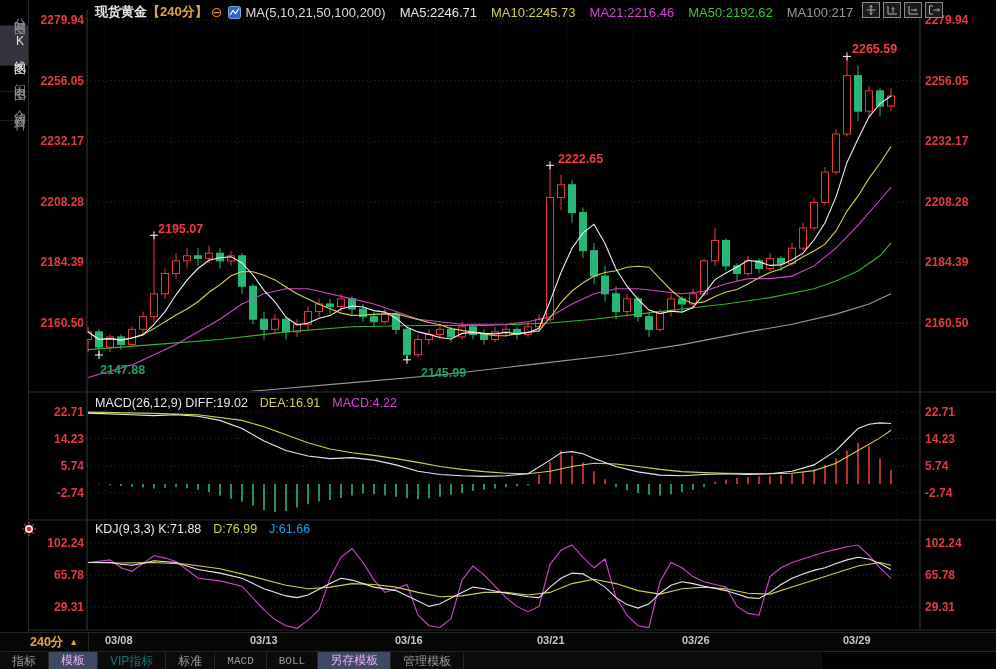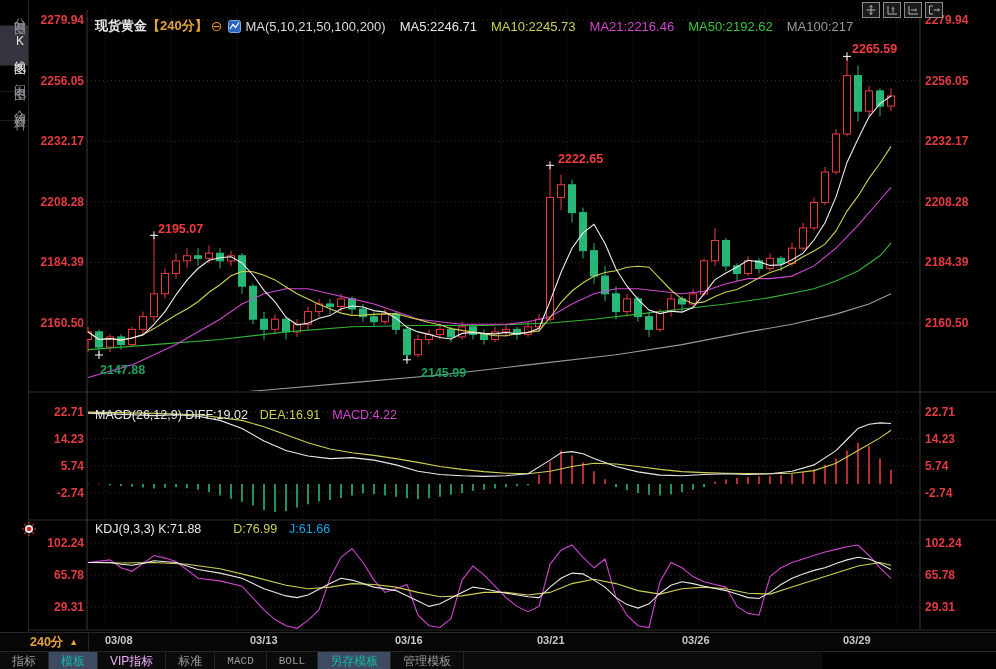--- a/index.html
+++ b/index.html
@@ -10,53 +10,53 @@
   .axlbl{font-size:12px;font-weight:bold;}
   .ann{font-size:12.5px;font-weight:bold;}
   
   #sidebar{position:absolute;left:0;top:0;width:28px;height:632px;background:#000;
            border-right:1px solid #262626;z-index:3;}
   .sb-item{writing-mode:vertical-rl;text-orientation:upright;color:#8f8f96;font-size:12px;
            letter-spacing:3px;padding:8px 0;width:100%;text-align:center;display:block;
            border-bottom:1px solid #1c1c1c;cursor:pointer;}
   .sb-item.sel{background:#34343f;color:#e6e6e6;}
   
-  #hdr{position:absolute;left:95px;top:17px;height:16px;z-index:4;white-space:nowrap;
+  #hdr{position:absolute;left:95px;top:3px;height:16px;z-index:4;white-space:nowrap;
        font-size:13px;color:#e2e2e2;}
   #hdr span{vertical-align:middle;}
   .hdr-title{font-weight:bold;color:#e6e6e6;}
   .hdr-period{color:#e0a43c;font-weight:bold;}
   .hdr-collapse{color:#e08a2c;margin:0 6px 0 3px;font-size:14px;cursor:pointer;}
   .hdr-formula{color:#dcdcdc;margin-left:4px;}
   .ma-val{margin-left:14px;font-size:13px;}
   #ma-ic{vertical-align:middle;}
   
   #hdr-icons{position:absolute;right:61px;top:2px;z-index:4;display:flex;gap:3px;}
   .icbtn{width:16px;height:14px;background:#1b1b1b;border:1px solid #8a8a8a;cursor:pointer;
          display:flex;align-items:center;justify-content:center;}
   
   .panel-hdr{position:absolute;left:95px;z-index:4;white-space:nowrap;font-size:12.5px;}
-  #macd-hdr{top:408px;}
+  #macd-hdr{top:396px;}
   #kdj-hdr{top:522px;}
   .panel-hdr span{margin-right:12px;}
   #sun{position:absolute;left:21px;top:521px;z-index:5;cursor:pointer;}
   
   #daterow{position:absolute;left:0;top:632px;width:996px;height:18px;background:#060606;
            border-top:1px solid #262626;border-bottom:1px solid #262626;z-index:3;}
   #period-cell{position:absolute;left:30px;top:1px;color:#e8a23c;font-weight:bold;
                font-size:12.5px;cursor:pointer;text-align:center;}
   #period-cell .arrow{font-size:9px;margin-left:6px;vertical-align:1px;}
   .dr-sep{position:absolute;left:88px;top:0;width:1px;height:18px;background:#262626;}
   .dt{position:absolute;top:1px;color:#c8c8c8;font-weight:bold;font-size:11px;}
   
   #toolbar{position:absolute;left:0;top:651px;width:822px;height:18px;background:#0b0b0b;
            border-top:1px solid #262626;display:flex;font-size:12px;color:#9a9aa0;z-index:3;}
   .tb-item{padding:0 12px;line-height:18px;border-right:1px solid #262626;cursor:pointer;}
-  .tb-item.sel{background:#3e4a61;color:#14b8a6;}
-  .tb-item.accent{color:#f0abfc;}
+  .tb-item.sel{background:#3e4a61;color:#f0abfc;font-family:Liberation Mono, monospace;}
+  .tb-item.accent{color:#0f766e;}
   .tb-item.mono{font-family:"Liberation Mono",monospace;font-size:11px;line-height:18px;}
 </style>
 </head>
 <body>
 
 <div class="app">
 
   <svg id="chart" width="996" height="632">
       <defs>
         <clipPath id="cmain">
@@ -420,21 +420,21 @@
         </svg>
       </span>
     <span class="icbtn">
         <svg width="14" height="12" viewBox="0 0 14 12">
           <path d="M6 2H2.5v8H6M6.5 6h6M12.5 6l-1.6-1.6M12.5 6l-1.6 1.6" stroke="#b4b4b4" stroke-width="1" fill="none"></path>
         </svg>
       </span>
   </div>
 
   <div id="macd-hdr" class="panel-hdr"><span style="color: rgb(232, 232, 232);">MACD(26,12,9) DIFF:19.02</span><span style="color: rgb(207, 207, 82);">DEA:16.91</span><span style="color: rgb(207, 70, 207);">MACD:4.22</span></div>
-  <div id="kdj-hdr" class="panel-hdr"><span style="color: rgb(232, 232, 232);">KDJ(9,3,3) K:71.88</span><span style="color: rgb(207, 207, 82); margin-left: 20px;">D:76.99</span><span style="color: #0ea5e9; margin-top: 36px;">J:61.66</span></div>
+  <div id="kdj-hdr" class="panel-hdr"><span style="color: rgb(232, 232, 232);">KDJ(9,3,3) K:71.88</span><span style="color: rgb(207, 207, 82);">D:76.99</span><span style="color: #0ea5e9; margin-top: 36px;">J:61.66</span></div>
 
   <svg id="sun" width="16" height="16">
     <path d="M8 1v2.2M8 12.8V15M1 8h2.2M12.8 8H15M3.2 3.2l1.5 1.5M11.3 11.3l1.5 1.5M12.8 3.2l-1.5 1.5M4.7 11.3l-1.5 1.5" stroke="#e83434" stroke-width="1.2"></path>
     <circle cx="8" cy="8" r="4" fill="#f2f2f2"></circle>
     <circle cx="8" cy="8" r="2.3" fill="#e82222"></circle>
   </svg>
 
   <div id="daterow">
     <div id="period-cell"><span>240分</span><span class="arrow">▲</span></div>
     <div class="dr-sep"></div>

